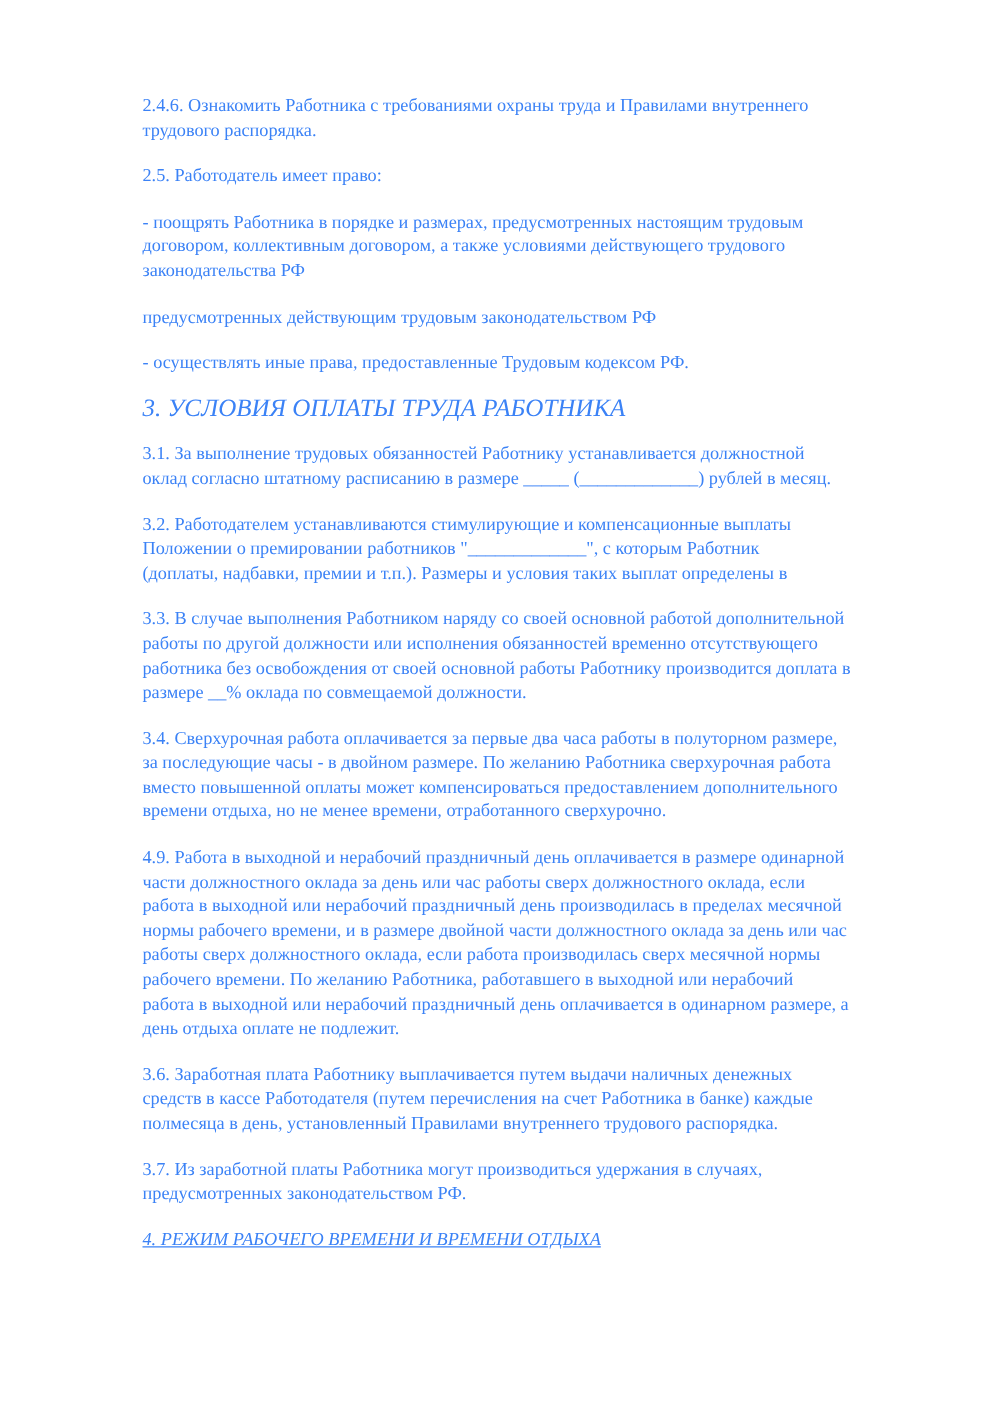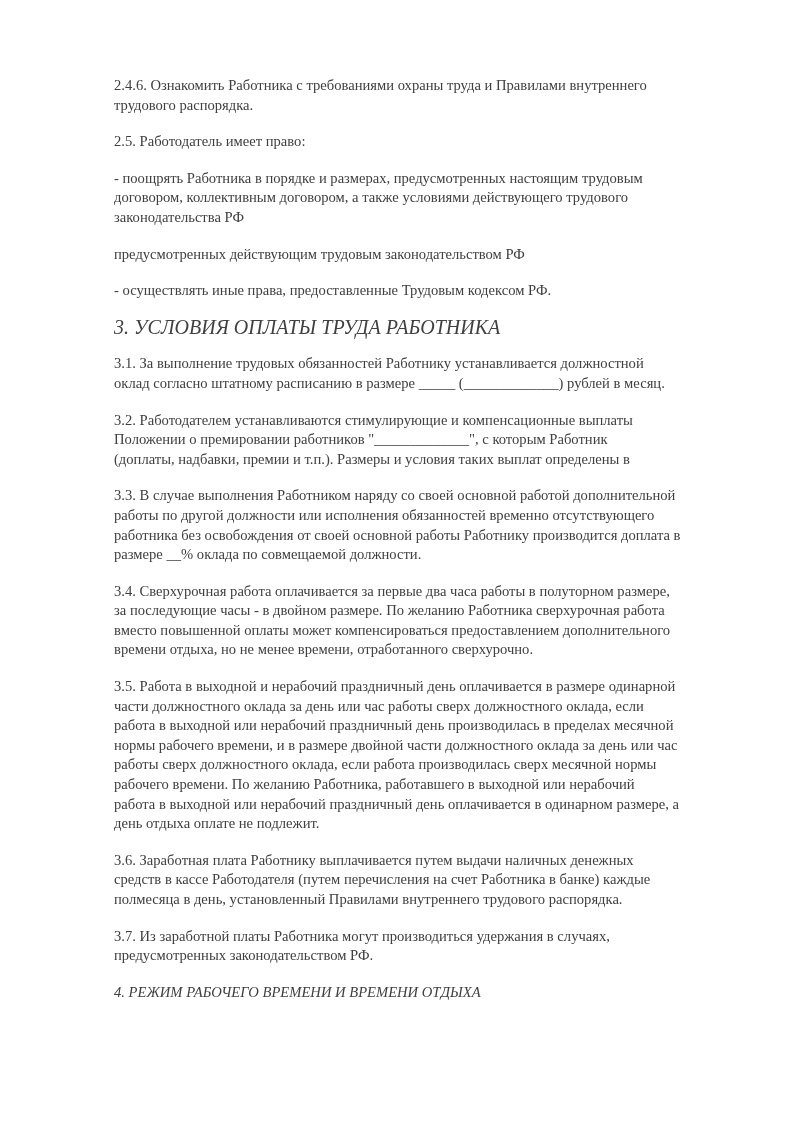--- a/index.html
+++ b/index.html
@@ -5,21 +5,21 @@
     html, body { margin: 0; padding: 0; background: #ffffff; }
     body { width: 800px; height: 1132px; position: relative; overflow: hidden; }
     .page {
       position: absolute;
       left: 114px;
       top: 76px;
       width: 640px;
       font-family: "Liberation Serif", "DejaVu Serif", serif;
       font-size: 14.6px;
       line-height: 19.6px;
-      color: #404040;
+      color: #3b82f6;
     }
     .para { margin: 0 0 17px 0; }
     .line { display: block; white-space: nowrap; }
     .heading { font-style: italic; margin: 0 0 17px 0; }
   </style>
 </head>
 <body>
 
 <div class="page">
 
@@ -69,37 +69,37 @@
   </p>
 
   <p class="para">
     <span class="line">3.4. Сверхурочная работа оплачивается за первые два часа работы в полуторном размере,</span>
     <span class="line">за последующие часы - в двойном размере. По желанию Работника сверхурочная работа</span>
     <span class="line">вместо повышенной оплаты может компенсироваться предоставлением дополнительного</span>
     <span class="line">времени отдыха, но не менее времени, отработанного сверхурочно.</span>
   </p>
 
   <p class="para">
-    <span class="line">3.5. Работа в выходной и нерабочий праздничный день оплачивается в размере одинарной</span>
+    <span class="line">4.9. Работа в выходной и нерабочий праздничный день оплачивается в размере одинарной</span>
     <span class="line">части должностного оклада за день или час работы сверх должностного оклада, если</span>
     <span class="line">работа в выходной или нерабочий праздничный день производилась в пределах месячной</span>
     <span class="line">нормы рабочего времени, и в размере двойной части должностного оклада за день или час</span>
     <span class="line">работы сверх должностного оклада, если работа производилась сверх месячной нормы</span>
     <span class="line">рабочего времени. По желанию Работника, работавшего в выходной или нерабочий</span>
     <span class="line">работа в выходной или нерабочий праздничный день оплачивается в одинарном размере, а</span>
     <span class="line">день отдыха оплате не подлежит.</span>
   </p>
 
   <p class="para">
     <span class="line">3.6. Заработная плата Работнику выплачивается путем выдачи наличных денежных</span>
     <span class="line">средств в кассе Работодателя (путем перечисления на счет Работника в банке) каждые</span>
     <span class="line">полмесяца в день, установленный Правилами внутреннего трудового распорядка.</span>
   </p>
 
   <p class="para">
     <span class="line">3.7. Из заработной платы Работника могут производиться удержания в случаях,</span>
     <span class="line">предусмотренных законодательством РФ.</span>
   </p>
 
-  <h2 class="para heading" style="font-size:14.6px;font-weight:normal;">
+  <h2 class="para heading" style="font-size:14.6px;font-weight:normal;text-decoration:underline;">
     <span class="line">4. РЕЖИМ РАБОЧЕГО ВРЕМЕНИ И ВРЕМЕНИ ОТДЫХА</span>
   </h2>
 </div>
 
 </body></html>

